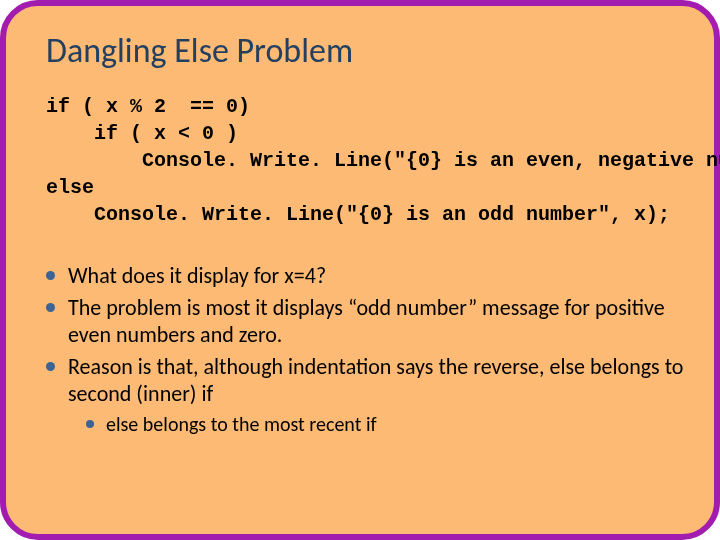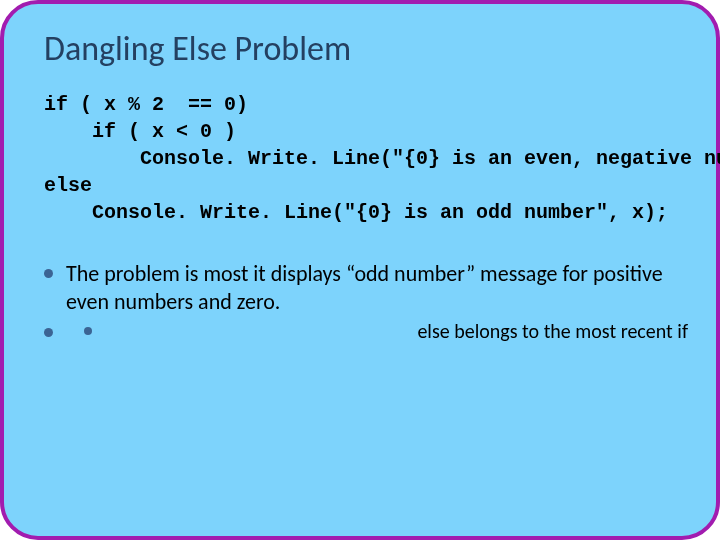--- a/index.html
+++ b/index.html
@@ -1,21 +1,21 @@
 <!DOCTYPE html>
 <html><head>
 <meta charset="utf-8">
 <style>
   * { box-sizing: border-box; margin: 0; padding: 0; }
   html, body { width: 720px; height: 540px; background: #fff; font-family: Calibri, Arial, sans-serif; }
   .slide {
     width: 720px;
     height: 540px;
-    background: #7dd3fc;
-    border: 4px solid #a21caf;
+    background: #fdba74;
+    border: 6px solid #a21caf;
     border-radius: 38px;
     position: relative;
     padding: 24px 28px 20px 40px;
   }
   .title {
     font-size: 34px;
     color: #244061;
     font-weight: 400;
     margin-bottom: 22px;
     font-family: 'Corbel', Calibri, Arial, sans-serif;
@@ -53,21 +53,20 @@
   }
   ul.sub {
     list-style: none;
     padding-left: 0;
     margin: 4px 0 4px 18px;
     font-size: 20px;
   }
   ul.sub > li {
     position: relative;
     padding-left: 20px;
-    text-align: right;
   }
   ul.sub > li::before {
     content: "";
     position: absolute;
     left: 0;
     top: 8px;
     width: 8px;
     height: 8px;
     background: #3b6494;
     border-radius: 50%;
@@ -79,20 +78,22 @@
 <div class="slide">
   <h1 class="title">Dangling Else Problem</h1>
 
   <div class="code">if ( x % 2  == 0)
     if ( x &lt; 0 )
         Console. Write. Line("{0} is an even, negative number", x);
 else
     Console. Write. Line("{0} is an odd number", x);</div>
 
   <ul class="main">
+    <li><span>What does it display for x=4?</span></li>
     <li><span>The problem is most it displays “odd number” message for positive even numbers and zero.</span></li>
     <li>
+      <span>Reason is that, although indentation says the reverse, else belongs to second (inner) if</span>
       <ul class="sub">
         <li><span>else belongs to the most recent if</span></li>
       </ul>
     </li>
   </ul>
 </div>
 
 </body></html>

